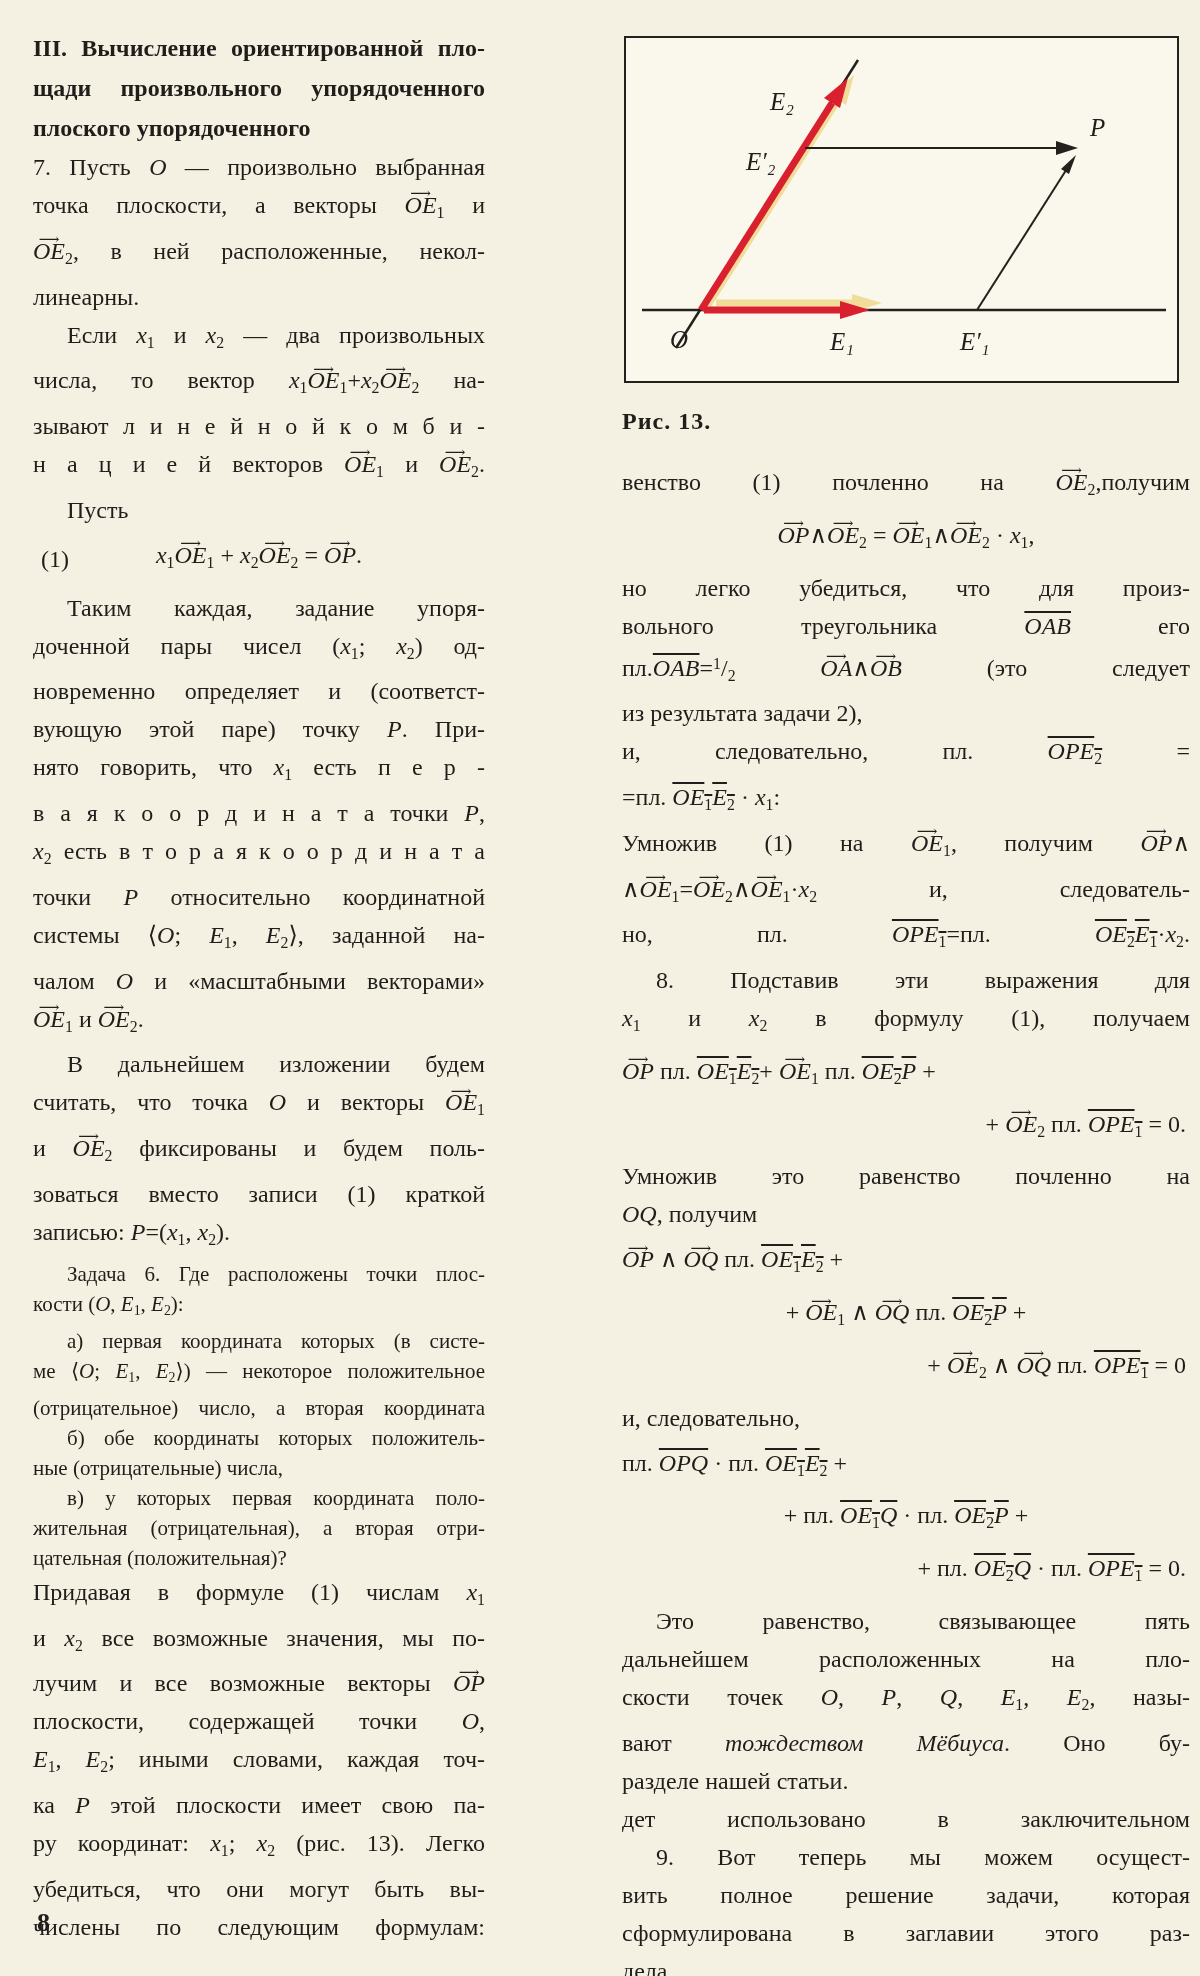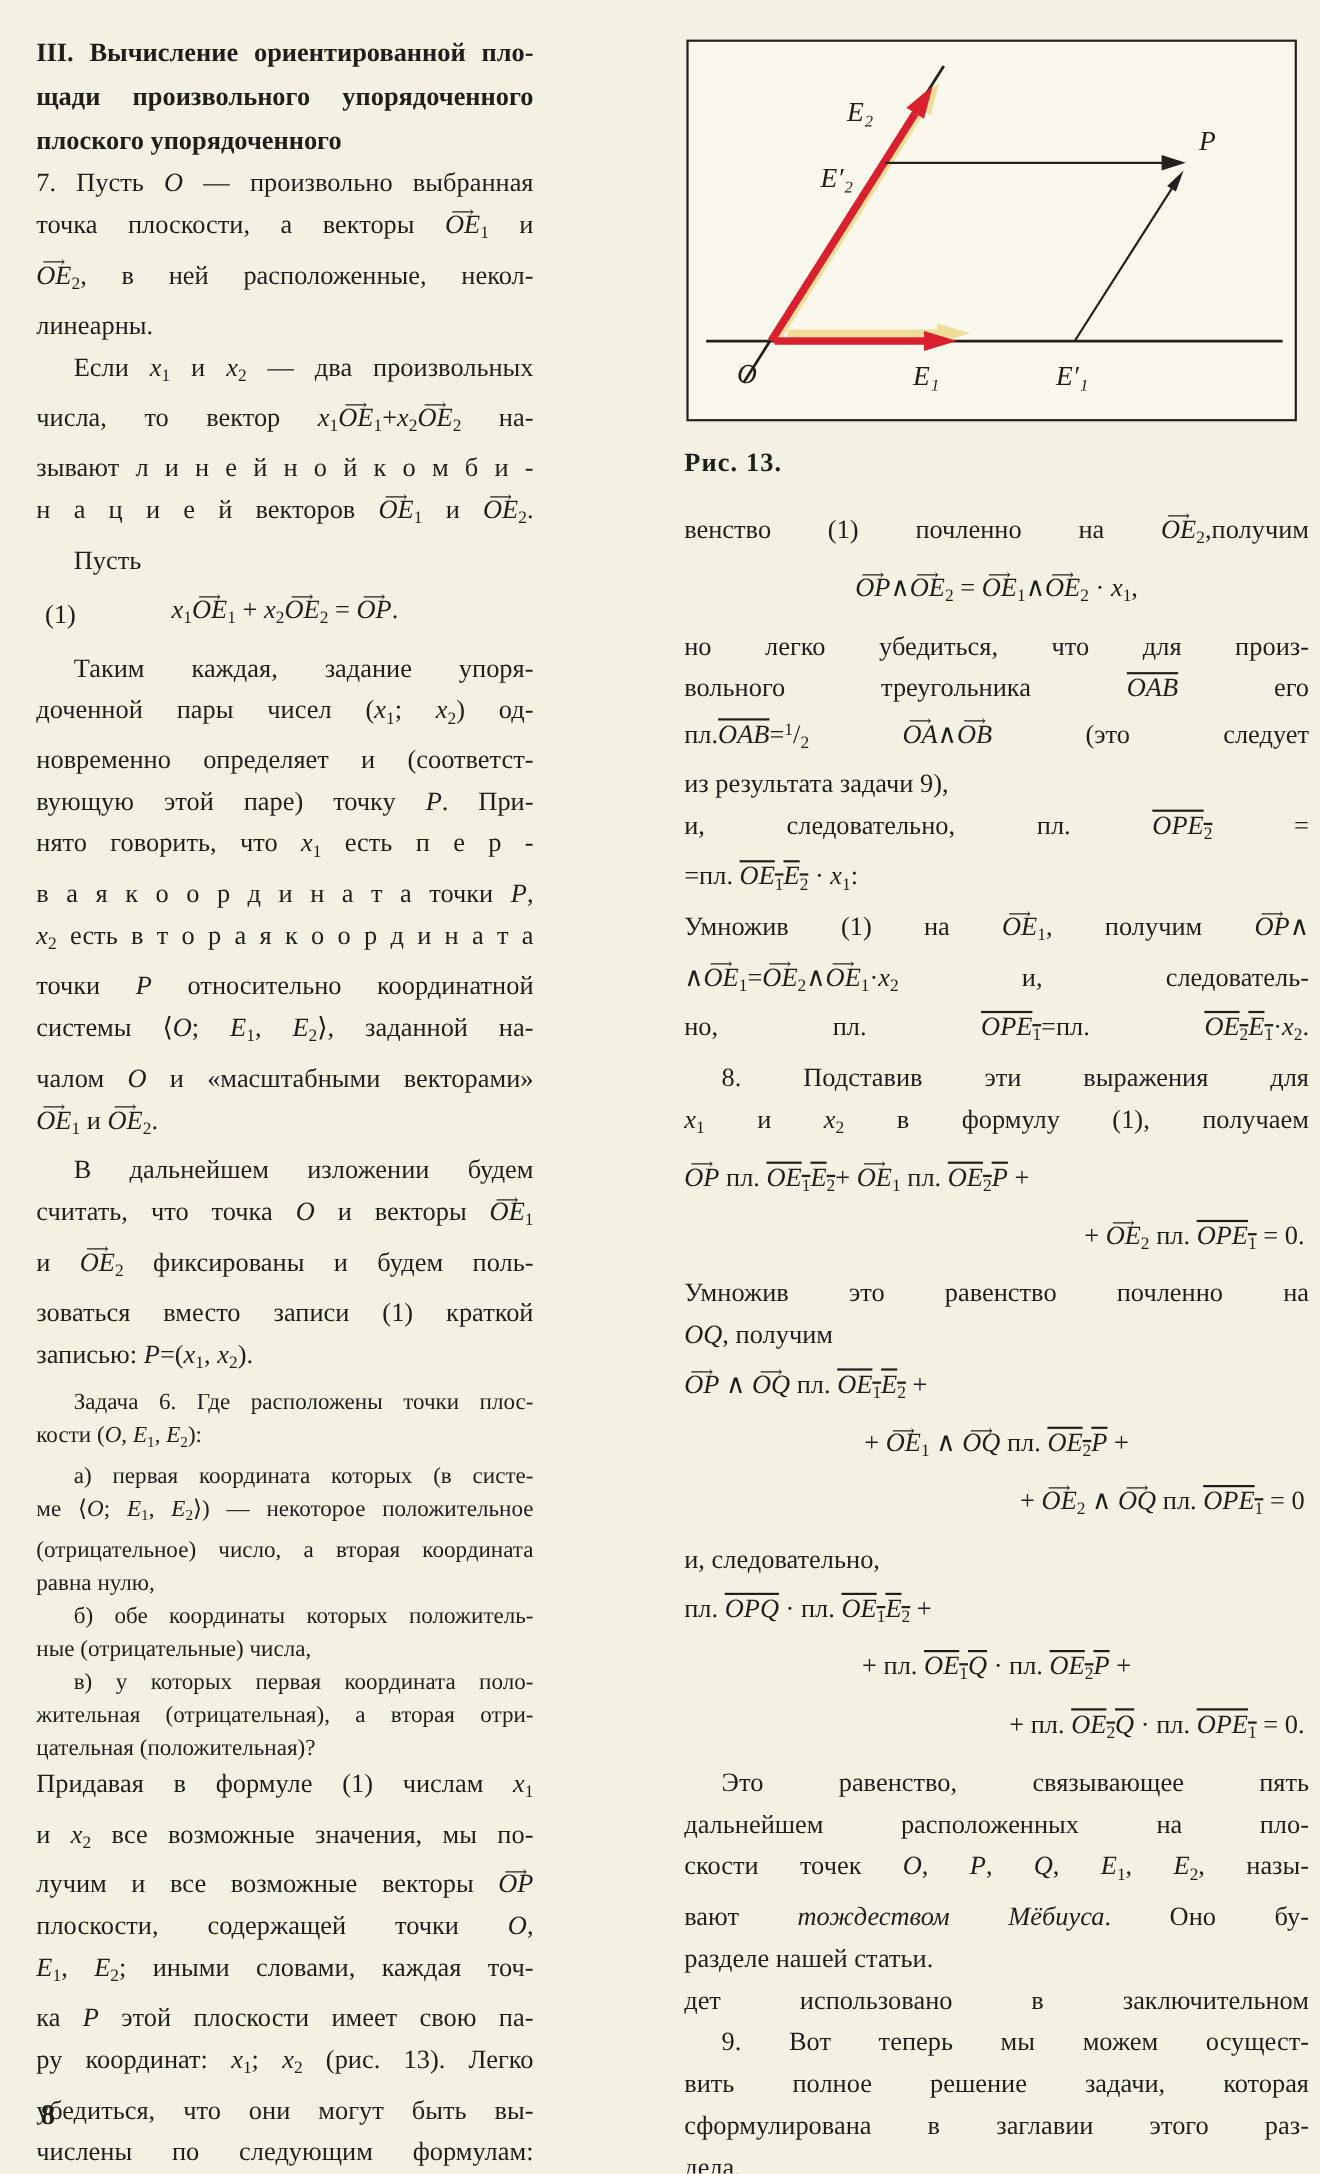--- a/index.html
+++ b/index.html
@@ -73,21 +73,20 @@
     <div class="line ind str">В дальнейшем изложении будем</div>
     <div class="line str">считать, что точка <span class="mi">O</span> и векторы <span class="mv">OE</span><span class="ms">1</span></div>
     <div class="line str">и <span class="mv">OE</span><span class="ms">2</span> фиксированы и будем поль-</div>
     <div class="line str">зоваться вместо записи (1) краткой</div>
     <div class="line">записью: <span class="mi">P</span>=(<span class="mi">x</span><span class="ms">1</span>, <span class="mi">x</span><span class="ms">2</span>).</div>
     <div class="line sml ind str">Задача 6. Где расположены точки плос-</div>
     <div class="line sml">кости (<span class="mi">O</span>, <span class="mi">E</span><span class="ms">1</span>, <span class="mi">E</span><span class="ms">2</span>):</div>
     <div class="line sml ind str">а) первая координата которых (в систе-</div>
     <div class="line sml str">ме ⟨<span class="mi">O</span>; <span class="mi">E</span><span class="ms">1</span>, <span class="mi">E</span><span class="ms">2</span>⟩) — некоторое положительное</div>
     <div class="line sml str">(отрицательное) число, а вторая координата</div>
-    <div class="line sml">равна нулю,</div>
     <div class="line sml ind str">б) обе координаты которых положитель-</div>
     <div class="line sml">ные (отрицательные) числа,</div>
     <div class="line sml ind str">в) у которых первая координата поло-</div>
     <div class="line sml str">жительная (отрицательная), а вторая отри-</div>
     <div class="line sml">цательная (положительная)?</div>
     <div class="line str">Придавая в формуле (1) числам <span class="mi">x</span><span class="ms">1</span></div>
     <div class="line str">и <span class="mi">x</span><span class="ms">2</span> все возможные значения, мы по-</div>
     <div class="line str">лучим и все возможные векторы <span class="mv">OP</span></div>
     <div class="line str">плоскости, содержащей точки <span class="mi">O</span>,</div>
     <div class="line str"><span class="mi">E</span><span class="ms">1</span>, <span class="mi">E</span><span class="ms">2</span>; иными словами, каждая точ-</div>
@@ -138,21 +137,21 @@
       <text x="464" y="98">P</text>
     </svg>
   </div>
   <div id="fig-caption">Рис. 13.</div>
   <div>
       <div class="line str">венство (1) почленно на <span class="mv">OE</span><span class="ms">2</span>,получим</div>
       <div class="line ctr eqm"><span class="mv">OP</span>∧<span class="mv">OE</span><span class="ms">2</span> = <span class="mv">OE</span><span class="ms">1</span>∧<span class="mv">OE</span><span class="ms">2</span> · <span class="mi">x</span><span class="ms">1</span>,</div>
       <div class="line str">но легко убедиться, что для произ-</div>
       <div class="line str">вольного треугольника <span class="mo">OAB</span> его</div>
       <div class="line str">пл.<span class="mo">OAB</span>=<span class="mp">1</span>/<span class="ms">2</span> <span class="mv">OA</span>∧<span class="mv">OB</span> (это следует</div>
-      <div class="line">из результата задачи 9),</div>
+      <div class="line">из результата задачи 2),</div>
       <div class="line str">и, следовательно, пл. <span class="mo">OPE<span class="ms">2</span></span> =</div>
       <div class="line">=пл. <span class="mo">OE<span class="ms">1</span>E<span class="ms">2</span></span> · <span class="mi">x</span><span class="ms">1</span>:</div>
       <div class="line str">Умножив (1) на <span class="mv">OE</span><span class="ms">1</span>, получим <span class="mv">OP</span>∧</div>
       <div class="line str">∧<span class="mv">OE</span><span class="ms">1</span>=<span class="mv">OE</span><span class="ms">2</span>∧<span class="mv">OE</span><span class="ms">1</span>·<span class="mi">x</span><span class="ms">2</span> и, следователь-</div>
       <div class="line str">но, пл. <span class="mo">OPE<span class="ms">1</span></span>=пл. <span class="mo">OE<span class="ms">2</span>E<span class="ms">1</span></span>·<span class="mi">x</span><span class="ms">2</span>.</div>
       <div class="line ind str">8. Подставив эти выражения для</div>
       <div class="line str"><span class="mi">x</span><span class="ms">1</span> и <span class="mi">x</span><span class="ms">2</span> в формулу (1), получаем</div>
       <div class="line eqm"><span class="mv">OP</span> пл. <span class="mo">OE<span class="ms">1</span>E<span class="ms">2</span></span>+ <span class="mv">OE</span><span class="ms">1</span> пл. <span class="mo">OE<span class="ms">2</span>P</span> +</div>
       <div class="line rgt eqm">+ <span class="mv">OE</span><span class="ms">2</span> пл. <span class="mo">OPE<span class="ms">1</span></span> = 0.</div>
       <div class="line str">Умножив это равенство почленно на</div>

